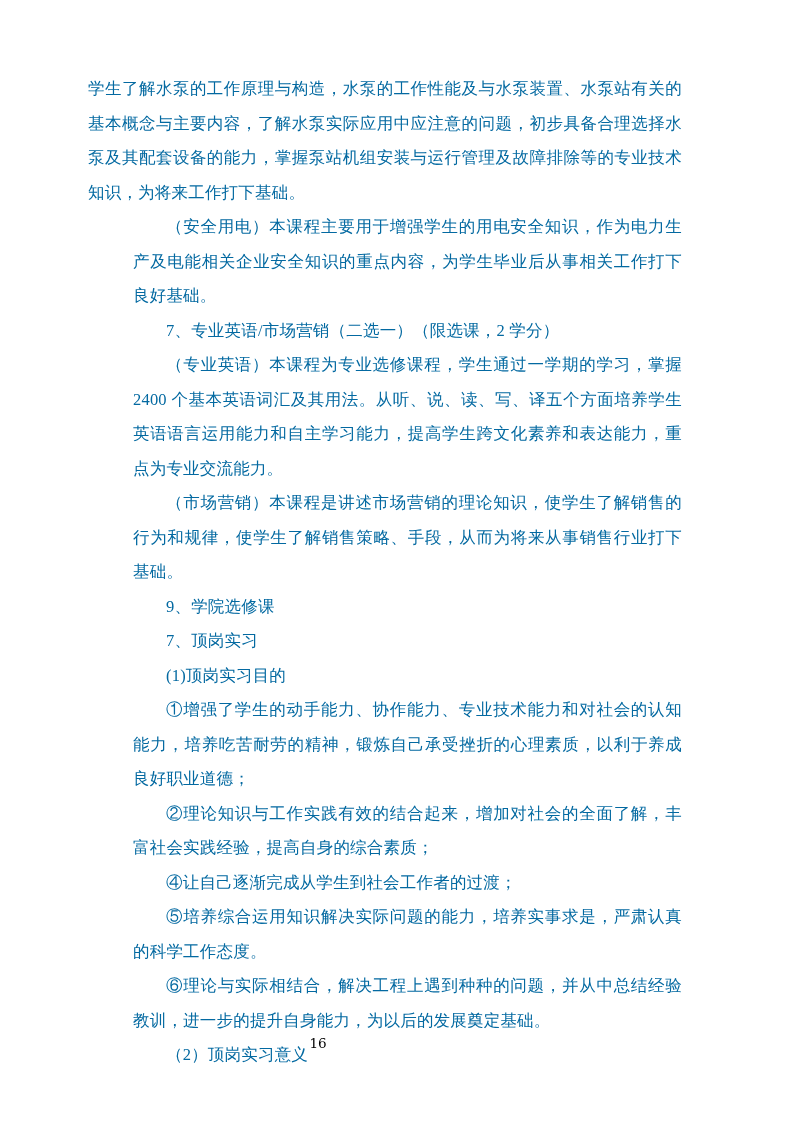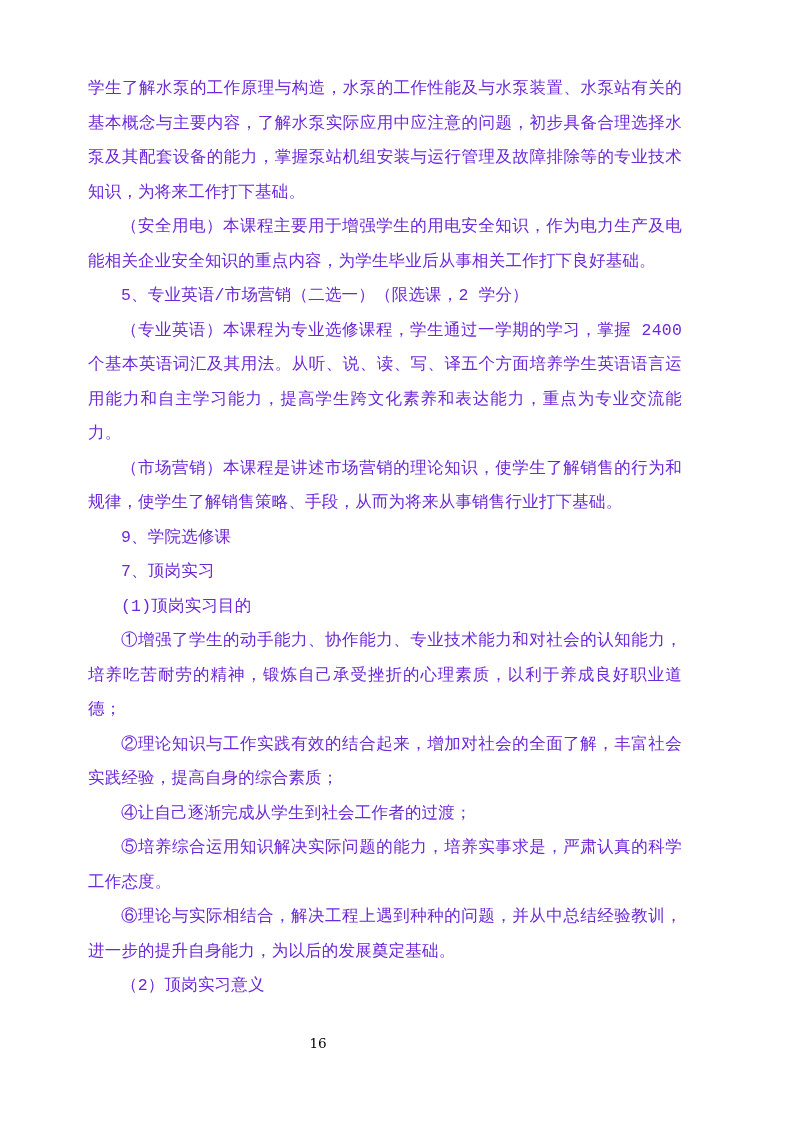--- a/index.html
+++ b/index.html
@@ -21,29 +21,30 @@
   }
   .page-inner {
     position: absolute;
     left: 88px;
     top: 72px;
     width: 594px;
   }
   .para {
     font-size: 16.5px;
     line-height: 34.5px;
-    color: #6d28d9;
+    color: #0369a1;
     text-align: justify;
     text-justify: inter-ideograph;
     margin: 0;
     letter-spacing: 0.2px;
-    font-family: Liberation Mono, monospace;
+    font-family: Liberation Serif, serif;
   }
   .indent-2 {
     text-indent: 33px;
+    margin-left: 45px;
   }
   .indent-0 {
     text-indent: 0;
   }
   .page-number {
     position: absolute;
     left: 0;
     top: 1035px;
     width: 636px;
     text-align: center;
@@ -52,21 +53,21 @@
     font-family: "DejaVu Serif", "Liberation Serif", serif;
   }
 </style>
 </head>
 <body>
 
 <div class="page">
   <div class="page-inner">
     <p class="para indent-0">学生了解水泵的工作原理与构造，水泵的工作性能及与水泵装置、水泵站有关的基本概念与主要内容，了解水泵实际应用中应注意的问题，初步具备合理选择水泵及其配套设备的能力，掌握泵站机组安装与运行管理及故障排除等的专业技术知识，为将来工作打下基础。</p>
     <p class="para indent-2">（安全用电）本课程主要用于增强学生的用电安全知识，作为电力生产及电能相关企业安全知识的重点内容，为学生毕业后从事相关工作打下良好基础。</p>
-    <p class="para indent-2">5、专业英语/市场营销（二选一）（限选课，2 学分）</p>
+    <p class="para indent-2">7、专业英语/市场营销（二选一）（限选课，2 学分）</p>
     <p class="para indent-2">（专业英语）本课程为专业选修课程，学生通过一学期的学习，掌握 2400 个基本英语词汇及其用法。从听、说、读、写、译五个方面培养学生英语语言运用能力和自主学习能力，提高学生跨文化素养和表达能力，重点为专业交流能力。</p>
     <p class="para indent-2">（市场营销）本课程是讲述市场营销的理论知识，使学生了解销售的行为和规律，使学生了解销售策略、手段，从而为将来从事销售行业打下基础。</p>
     <p class="para indent-2">9、学院选修课</p>
     <p class="para indent-2">7、顶岗实习</p>
     <p class="para indent-2">(1)顶岗实习目的</p>
     <p class="para indent-2">①增强了学生的动手能力、协作能力、专业技术能力和对社会的认知能力，培养吃苦耐劳的精神，锻炼自己承受挫折的心理素质，以利于养成良好职业道德；</p>
     <p class="para indent-2">②理论知识与工作实践有效的结合起来，增加对社会的全面了解，丰富社会实践经验，提高自身的综合素质；</p>
     <p class="para indent-2">④让自己逐渐完成从学生到社会工作者的过渡；</p>
     <p class="para indent-2">⑤培养综合运用知识解决实际问题的能力，培养实事求是，严肃认真的科学工作态度。</p>
     <p class="para indent-2">⑥理论与实际相结合，解决工程上遇到种种的问题，并从中总结经验教训，进一步的提升自身能力，为以后的发展奠定基础。</p>

